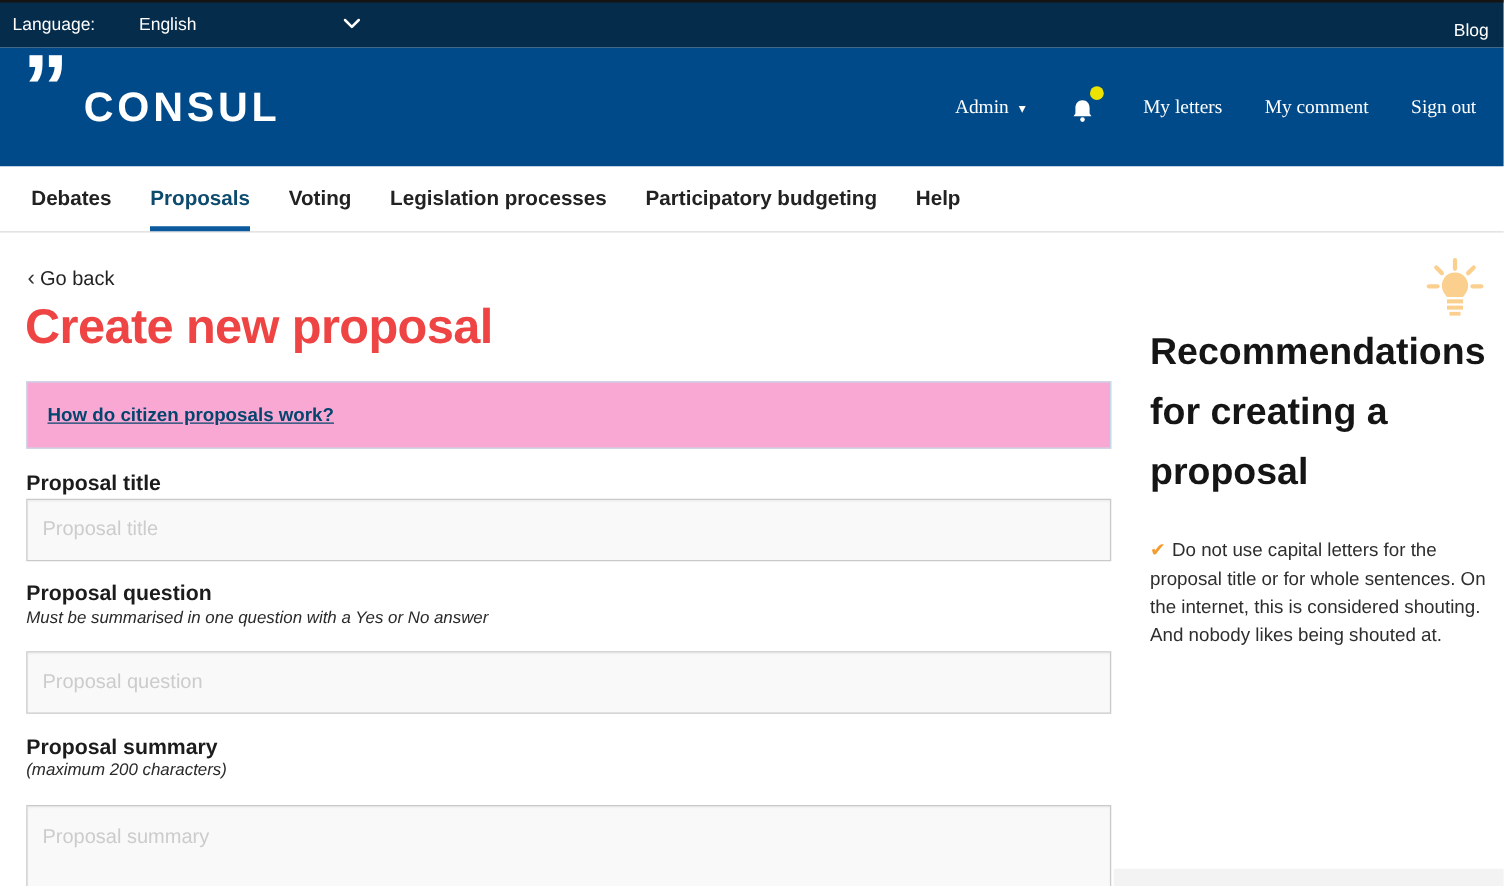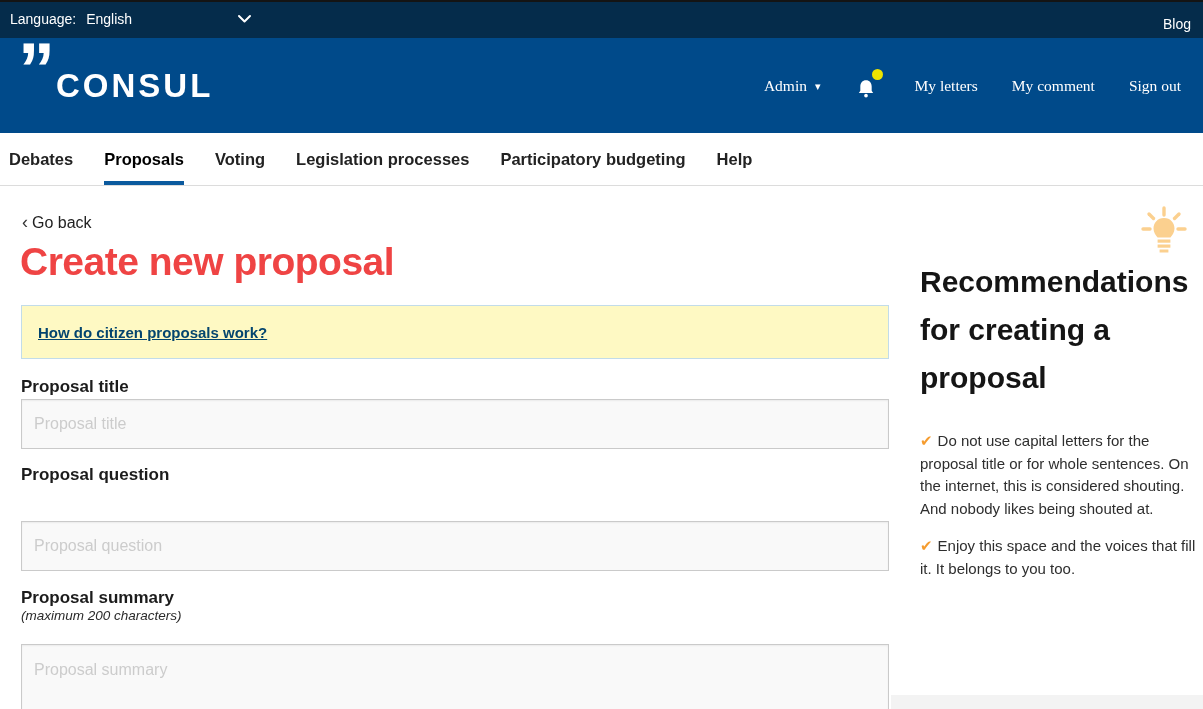--- a/index.html
+++ b/index.html
@@ -4,60 +4,60 @@
 <style>
   * { margin:0; padding:0; box-sizing:border-box; }
   html,body { width:1203px; height:709px; overflow:hidden; background:#fff;
     font-family:"Liberation Sans", sans-serif; }
   .page { position:relative; width:1203px; height:709px; background:#fff; }
 
   
   .topstrip { position:absolute; top:0; left:0; width:100%; height:2px; background:#141414; z-index:5; }
   .topbar { position:absolute; top:0; left:0; width:100%; height:38px; background:#03293f;
     background:#052c4b; display:flex; align-items:center; color:#fff; font-size:14px; z-index:4; }
-  .lang-wrap { display:flex; align-items:center; margin-left:10px; cursor:pointer; }
+  .lang-wrap { display:flex; align-items:center; margin-left:10px; cursor:pointer;gap:12px; }
   .lang-label { color:#fff; }
-  .lang-value { margin-left:10px; }
+  .lang-value { margin-left:23px; }
   .lang-chevron { margin-left:105px; display:inline-flex; }
   .blog-link { position:absolute; right:12px; top:0; height:48px; display:flex; align-items:center;
     color:#fff; cursor:pointer; }
 
   
   .header { position:absolute; top:38px; left:0; width:100%; height:95px; background:#004a8a;
     display:flex; align-items:center; color:#fff; z-index:3; }
   .logo { display:flex; align-items:center; margin-left:18px; cursor:pointer; }
   .logo-quotes { font-size:74px; font-weight:bold; line-height:0; position:relative; top:-16px;
     letter-spacing:-4px; }
-  .logo-text { font-size:33px; font-weight:bold; letter-spacing:3px; margin-left:5px; }
+  .logo-text { font-size:33px; font-weight:bold; letter-spacing:3px; margin-left:16px; }
   .header-right { position:absolute; right:22px; top:0; height:95px; display:flex; align-items:center;
     gap:34px; font-size:15.5px; }
   .hdr-item { color:#fff; cursor:pointer; white-space:nowrap;font-family:Liberation Serif, serif; }
   .admin-item { display:flex; align-items:center; gap:8px; }
   .caret-down { font-size:11px; position:relative; top:1px; }
   .bell-wrap { position:relative; width:26px; height:30px; cursor:pointer; }
   .bell-wrap svg { position:absolute; left:0; bottom:0; }
   .notif-dot { position:absolute; right:-2px; top:-2px; width:11px; height:11px; border-radius:50%;
     background:#ece400; }
 
   
   .subnav { position:absolute; top:133px; left:0; width:100%; height:53px; background:#fff;
-    border-bottom:1px solid #dcdcdc; display:flex; align-items:stretch; padding-left:9px; z-index:2; }
+    border-bottom:1px solid #dcdcdc; display:flex; align-items:stretch; padding-left:25px; z-index:2; }
   .nav-item { position:relative; display:flex; align-items:center; margin-right:31px;
     font-size:16.5px; font-weight:bold; color:#222; cursor:pointer; white-space:nowrap; }
-  .nav-item.active { color:#000000; }
+  .nav-item.active { color:#0c4a6e; }
   .nav-item.active::after { content:""; position:absolute; left:0; right:0; bottom:0; height:4px;
     background:#0b5a9e; }
 
   
   .go-back { position:absolute; top:212px; left:22px; font-size:16px; color:#222; cursor:pointer; }
   .go-back .chev { text-decoration:none; font-size:18px; margin-right:4px; color:#333; }
   .go-back .gb-text { }
   .page-title { position:absolute; top:240px; left:20px; font-size:39px; font-weight:bold;
     color:#ef4444; letter-spacing:-0.5px; }
-  .info-box { position:absolute; top:305px; left:21px; width:868px; height:54px; background:#fef9c3;
+  .info-box { position:absolute; top:305px; left:21px; width:868px; height:54px; background:#f9a8d4;
     border:1px solid #c2dce9; display:flex; align-items:center; padding-left:16px; }
   .info-link { font-size:15px; font-weight:bold; color:#04456e; text-decoration:underline; cursor:pointer; }
 
   .field-label { position:absolute; left:21px; font-size:17px; font-weight:bold; color:#1c1c1c; }
   .field-help { position:absolute; left:21px; font-size:13.5px; font-style:italic; color:#2a2a2a; }
   .txt-input, .txt-area { position:absolute; left:21px; width:868px; background:#f9f9f9;
     border:1px solid #cacaca; font-size:16px; color:#333; padding:0 12px;
     font-family:"Liberation Sans", sans-serif; box-shadow:inset 0 1px 2px rgba(0,0,0,0.06); }
   .txt-input::placeholder, .txt-area::placeholder { color:#ccc; opacity:1; }
   #input-title { top:399px; height:50px; }
@@ -133,20 +133,21 @@
   <h1 class="page-title">Create new proposal</h1>
 
   <div class="info-box">
     <span class="info-link">How do citizen proposals work?</span>
   </div>
 
   <div class="field-label" style="top:377px;">Proposal title</div>
   <input class="txt-input" id="input-title" type="text" placeholder="Proposal title" style="">
 
   <div class="field-label" style="top:465px;">Proposal question</div>
+  <div class="field-help" style="top:486px;">Must be summarised in one question with a Yes or No answer</div>
   <input class="txt-input" id="input-question" type="text" placeholder="Proposal question" style="">
 
   <div class="field-label" style="top:588px;">Proposal summary</div>
   <div class="field-help" style="top:608px;">(maximum 200 characters)</div>
   <textarea class="txt-area" id="input-summary" placeholder="Proposal summary" style=""></textarea>
 
   <div class="bulb">
     <svg width="46" height="52" viewBox="0 0 46 52">
       <g stroke="#fbd08f" stroke-width="3.4" stroke-linecap="round">
         <line x1="23" y1="2" x2="23" y2="9"></line>
@@ -159,18 +160,17 @@
       <rect x="16.6" y="33.5" width="12.8" height="3.2" fill="#fbd08f"></rect>
       <rect x="16.6" y="38.5" width="12.8" height="3.2" fill="#fbd08f"></rect>
       <rect x="18.6" y="43.5" width="8.8" height="3.0" fill="#fbd08f"></rect>
     </svg>
   </div>
 
   <h2 class="sidebar-title">Recommendations for creating a proposal</h2>
 
   <div class="tips">
     <p class="tip"><span class="check">✔</span><span>Do not use capital letters for the proposal title or for whole sentences. On the internet, this is considered shouting. And nobody likes being shouted at.</span></p>
-    <p class="tip"><span class="check">✔</span><span>Enjoy this space and the voices that fill it. It belongs to you too.</span></p>
   </div>
 
   <div class="footer-strip"></div>
 
 </div>
 
 </body></html>

